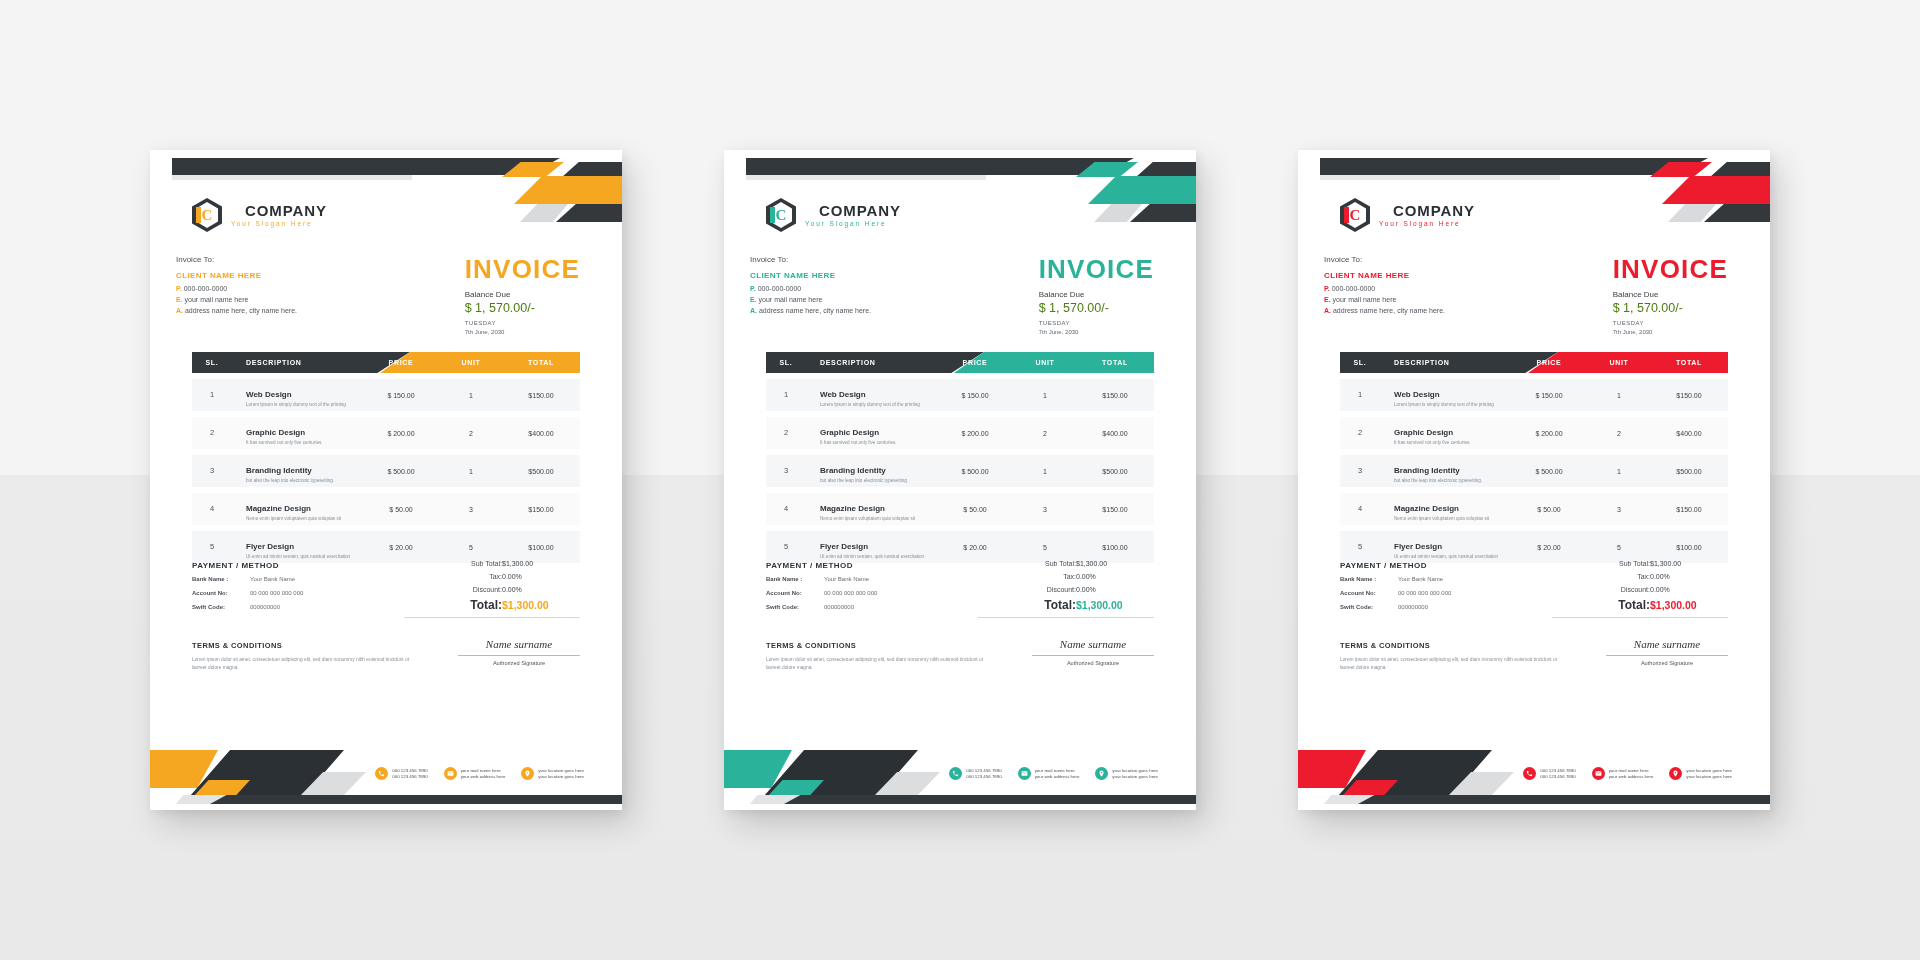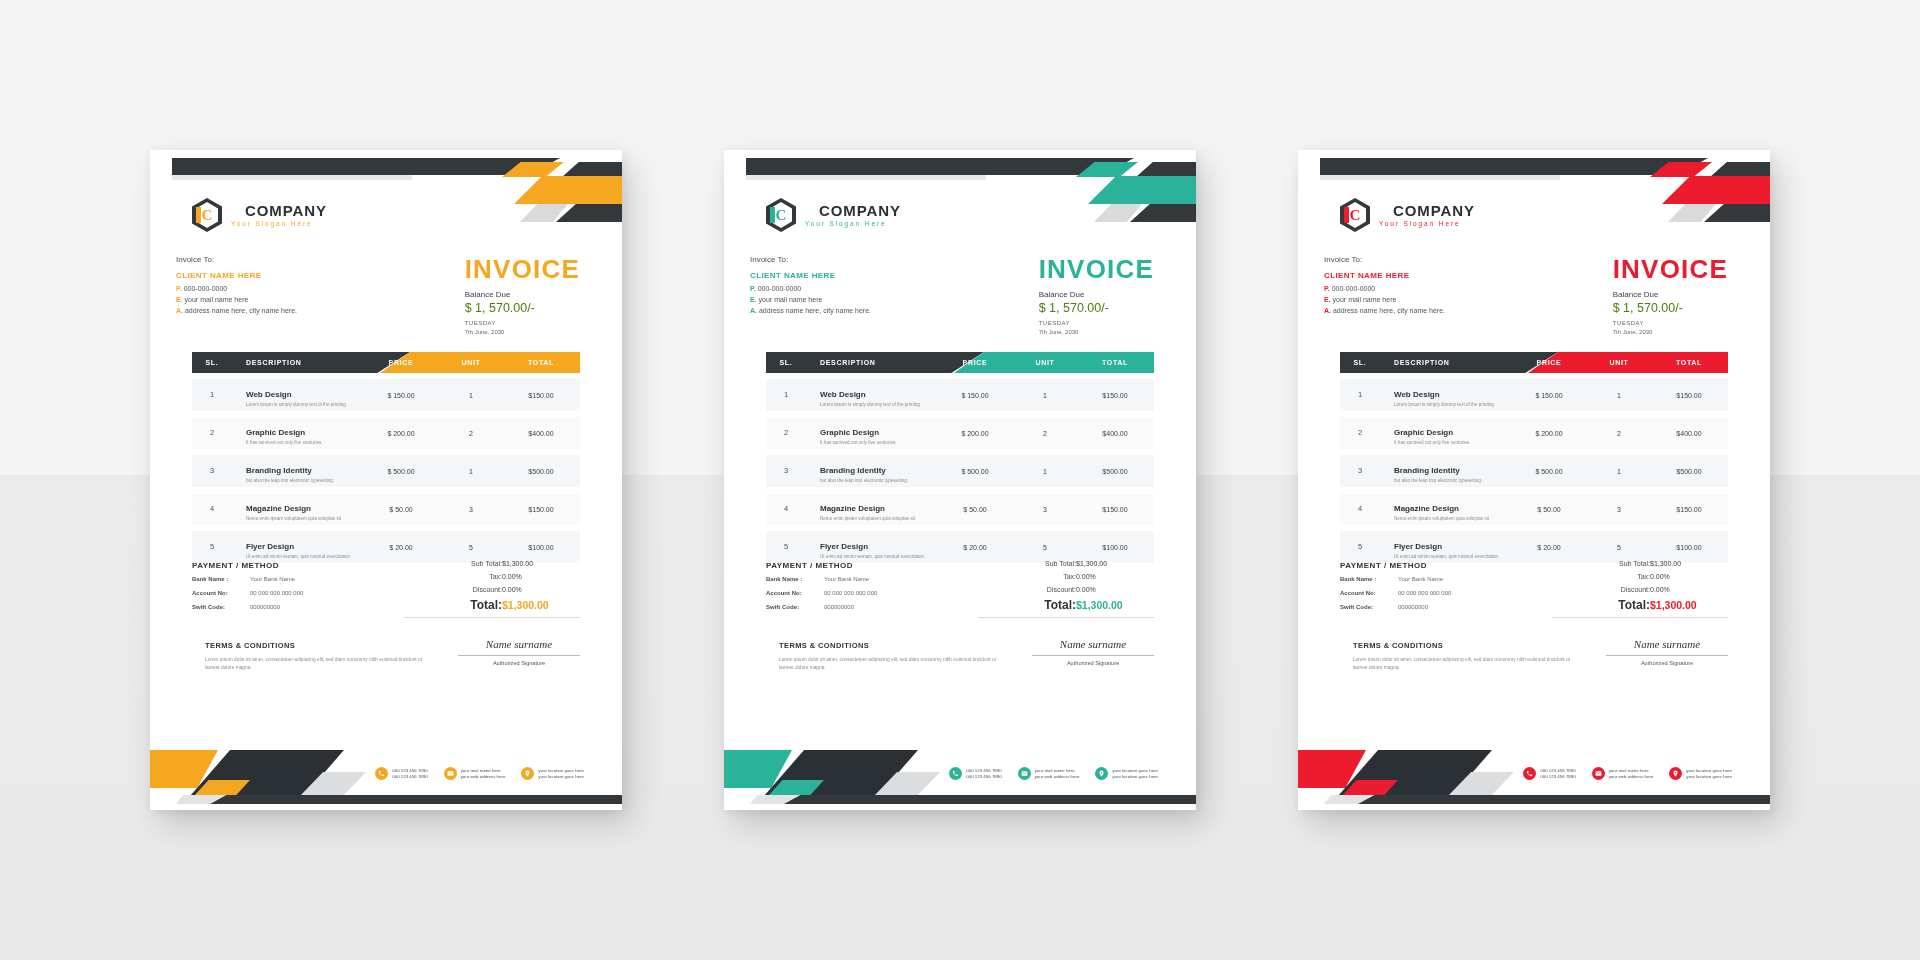--- a/index.html
+++ b/index.html
@@ -182,21 +182,21 @@
 
   .totals { position: absolute; top: 410px; right: 42px; width: 176px; }
   .tot-row { display: flex; justify-content: flex-end; align-items: baseline; margin-bottom: 6px; }
   .tot-k { font: 400 7px/1 "Liberation Sans", sans-serif; color: #4a4f55; text-align: right; width: 88px; }
   .tot-v { font: 400 7px/1 "Liberation Sans", sans-serif; color: #3a3f45; text-align: left; width: 78px; }
   .tot-row.grand .tot-k { font-weight: 700; color: #2f343a; font-size: 12px; }
   .tot-row.grand .tot-v { font-weight: 700; color: var(--accent); font-size: 10.5px; }
   .tot-rule { border-top: 1px solid #d7d8da; margin-top: 4px; }
 
   
-  .terms { position: absolute; top: 492px; left: 42px; width: 230px; margin-left: 13px; }
+  .terms { position: absolute; top: 492px; left: 42px; width: 230px; }
   .terms-h { font: 700 7.5px/1 "Liberation Sans", sans-serif; color: #2f343a; letter-spacing: 0.4px; }
   .terms-p { font: 400 4.8px/1.7 "Liberation Sans", sans-serif; color: #8b9096; margin-top: 6px; }
   .sign { position: absolute; top: 488px; right: 42px; width: 122px; text-align: center; }
   .sign-name {
     font: italic 400 11px/1.2 "Liberation Serif", serif; color: #2f343a;
   }
   .sign-rule { border-top: 1px solid #b9babd; margin-top: 4px; }
   .sign-cap { font: 400 5.6px/1.4 "Liberation Sans", sans-serif; color: #50555b; margin-top: 4px; }
 
   

